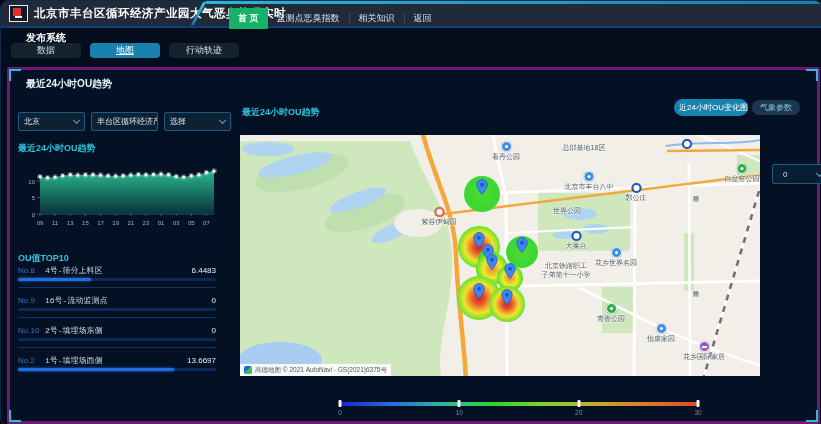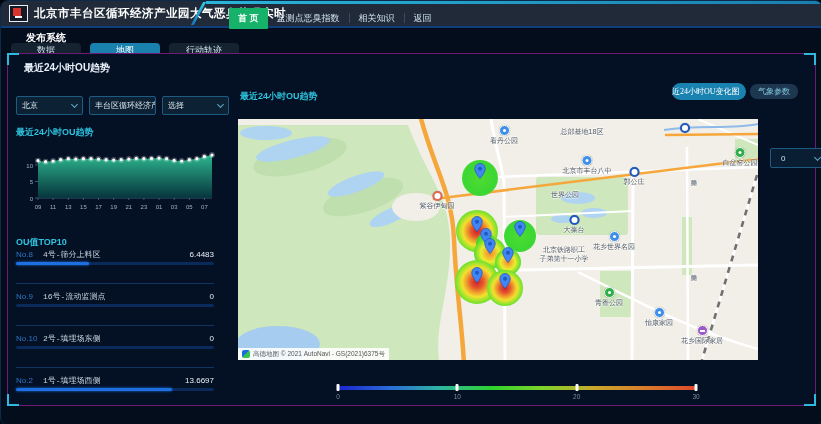--- a/index.html
+++ b/index.html
@@ -18,49 +18,49 @@
   .nav-item.active{background:#17b26a;color:#fff;font-weight:bold;border-radius:1px;}
   .nav-sep{width:1px;height:10px;background:#3a4a5e;}
 
   
   .publish-title{position:absolute;left:25px;top:30px;color:#ffffff;font-size:10px;font-weight:bold;}
   .publish-tabs{position:absolute;left:10px;top:42px;display:flex;gap:9px;}
   .ptab{width:70px;height:15px;line-height:15px;text-align:center;font-size:9px;color:#cfe3ef;background:#15222f;border-radius:4px;cursor:pointer;}
   .ptab.active{background:#1a80ad;color:#fff;text-decoration:underline;}
 
   
-  .panel{position:absolute;left:6px;top:52px;width:807px;height:351px;border:1px solid #701a75;background:#041023;border-radius:2px;}
+  .panel{position:absolute;left:6px;top:66px;width:807px;height:351px;border:3px solid #701a75;background:#041023;border-radius:2px;}
   .corner{position:absolute;width:10px;height:10px;border:2px solid #2fb9e0;}
   .corner.tl{left:-1px;top:-1px;border-right:none;border-bottom:none;}
   .corner.tr{right:-1px;top:-1px;border-left:none;border-bottom:none;}
   .corner.bl{left:-1px;bottom:-1px;border-right:none;border-top:none;}
   .corner.br{right:-1px;bottom:-1px;border-left:none;border-top:none;}
   .panel-header{position:absolute;left:16px;top:7px;color:#e8f0f8;font-size:10px;font-weight:bold;}
 
   
   .selects{position:absolute;left:8px;top:42px;display:flex;gap:6px;}
   .select{width:60px;height:17px;background:#0c2234;border:1px solid #1d5b82;border-radius:2px;display:flex;align-items:center;color:#dfe8ef;font-size:8px;padding-left:5px;overflow:hidden;white-space:nowrap;cursor:pointer;}
   .chev{flex:0 0 auto;width:4px;height:4px;border-right:1px solid #5fa9c8;border-bottom:1px solid #5fa9c8;transform:rotate(45deg);margin-left:auto;margin-right:5px;margin-top:-2px;}
   .trend-title{position:absolute;left:8px;top:72px;color:#2ec3de;font-size:9px;font-weight:bold;}
   .chart-wrap{position:absolute;left:4px;top:84px;width:212px;height:80px;}
   .yt,.xt{fill:#9fb3c8;font-size:6px;font-family:"Liberation Sans",sans-serif;}
   .top-title{position:absolute;left:8px;top:182px;color:#2ec3de;font-size:9px;font-weight:bold;}
   .top-list{position:absolute;left:8px;top:194px;width:198px;}
-  .top-item{padding-bottom:18px;margin-bottom:6px;border-bottom:1px solid #123560;}
+  .top-item{padding-bottom:6px;margin-bottom:6px;border-bottom:1px solid #123560;}
   .top-item:last-child{border-bottom:none;}
   .ti-line{display:flex;align-items:center;height:12px;}
   .ti-rank{color:#2e77c8;font-size:8px;width:27px;flex:0 0 auto;}
   .ti-name{color:#c8d4e0;font-size:8px;flex:1;white-space:nowrap;overflow:hidden;font-family:Liberation Mono, monospace;}
   .ti-value{color:#e8f0f8;font-size:8px;}
   .ti-track{height:3px;background:#0a2a5c;border-radius:2px;margin-top:2px;}
   .ti-fill{height:3px;background:#1e6fe0;border-radius:2px;box-shadow:0 0 3px #1e6fe0;}
 
   
   .map-title{position:absolute;left:232px;top:36px;color:#2ec3de;font-size:9px;font-weight:bold;}
-  .btn-ou{position:absolute;left:664px;top:29px;width:74px;height:17px;line-height:17px;text-align:left;background:#1a82b0;color:#ffffff;font-size:8px;border-radius:9px;cursor:pointer;font-family:Liberation Serif, serif;}
+  .btn-ou{position:absolute;left:664px;top:29px;width:74px;height:17px;line-height:17px;text-align:right;background:#1a82b0;color:#ffffff;font-size:8px;border-radius:9px;cursor:pointer;}
   .btn-weather{position:absolute;left:742px;top:30px;width:48px;height:15px;line-height:15px;text-align:center;background:#1e3750;color:#7fc6dc;font-size:8px;border-radius:7px;cursor:pointer;}
   .layer-select{position:absolute;left:762px;top:94px;width:44px;height:18px;background:#0a1e33;border:1px solid #1d5b82;border-radius:2px;display:flex;align-items:center;color:#cfe0ec;font-size:8px;padding-left:10px;cursor:pointer;}
   .map{position:absolute;left:230px;top:65px;width:520px;height:241px;background:#f2efe8;overflow:hidden;border-radius:1px;cursor:grab;}
   .map-labels,.heat-layer{position:absolute;left:0;top:0;width:520px;height:241px;}
   .map-label{position:absolute;display:flex;flex-direction:column;align-items:center;transform:translateX(-50%);font-size:7px;color:#4a5560;line-height:8px;white-space:nowrap;text-shadow:0 0 2px #fff,0 1px 1px #fff,0 -1px 1px #fff;}
   .map-label.vert{writing-mode:vertical-rl;transform:none;color:#878f98;font-size:6.5px;}
   .mi{width:9px;height:9px;border-radius:50%;margin-bottom:1px;box-shadow:0 0 1px rgba(0,0,0,.4);}
   .mi.metro{background:#ffffff;border:2px solid #1e5bbf;width:6px;height:6px;}
   .mi.park{background:#2fae4a;border:1px solid #ffffff;position:relative;}
   .mi.park::after{content:"";position:absolute;left:3px;top:3px;width:3px;height:3px;background:#fff;border-radius:50%;}

